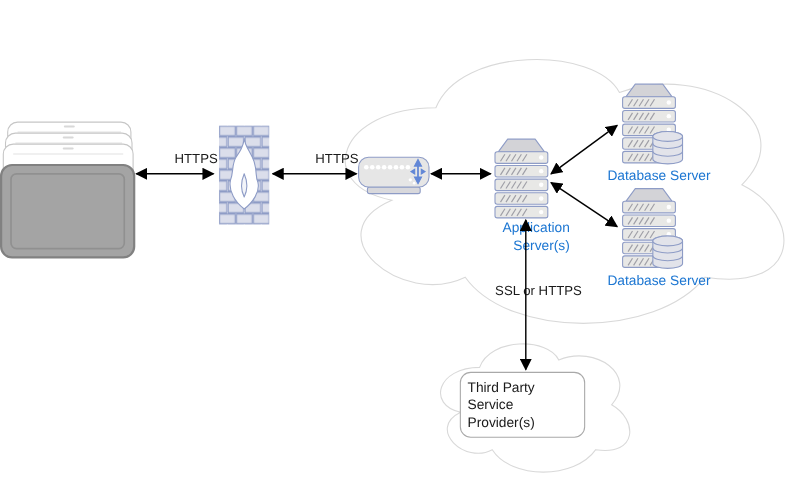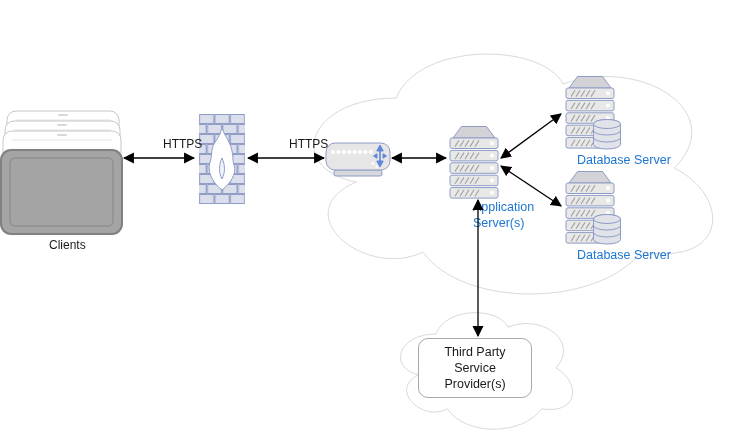--- a/index.html
+++ b/index.html
@@ -2,43 +2,43 @@
 <html style="--label-blue: #1c76d2; --shape-stroke: #8e9cc6; --shape-fill: #e8e8e6; --cap-fill: #d3d3d7; --brick-fill: #dbdeeb; --cloud-stroke: #d9d9d9; --arrow-black: #000000; --client-fill: #a4a4a4;"><head>
 <meta charset="utf-8">
 <style>
   html,body{margin:0;padding:0;background:#fff;}
   #canvas{
     position:relative;width:737px;height:437px;background:#fff;overflow:hidden;
     font-family:"Liberation Sans", sans-serif;
   }
   .abs{position:absolute;}
   .lbl{
-    position:absolute;font-size:12px;line-height:15px;text-align:left;
-    color:#1a1a1a;z-index:4;white-space:nowrap;padding-left:41px;
+    position:absolute;font-size:12px;line-height:15px;text-align:right;
+    color:#1a1a1a;z-index:4;white-space:nowrap;
   }
   .lbl.wrap{white-space:normal;}
   .lbl.blue{color:var(--label-blue);font-size:12.5px;line-height:16px;}
   #clouds{z-index:1;left:0;top:0;}
   .shape{z-index:3;}
   #edges{z-index:5;left:0;top:0;}
   .cloud{fill:#ffffff;stroke:var(--cloud-stroke);stroke-width:1;}
   .s-stroke{stroke:var(--shape-stroke);stroke-width:1;stroke-linejoin:round;}
   .fill-slat{fill:var(--shape-fill);}
   .fill-cap{fill:var(--cap-fill);}
   .fill-brick{fill:var(--brick-fill);}
   .fill-cyl{fill:#e2e3ea;}
   .hatch{stroke:#a0a0a8;stroke-width:1.1;fill:none;}
   .dot{fill:#ffffff;}
   .edge{stroke:var(--arrow-black);stroke-width:1.3;fill:none;}
   .flame{fill:#ffffff;}
   .glyph{stroke:#6287d6;fill:#6287d6;}
   #third-party-box{
     position:absolute;left:418px;top:338px;width:114px;height:60px;
     border:1px solid #a9a9a9;border-radius:10px;background:#fff;z-index:3;
-    display:flex;align-items:center;justify-content:center;text-align:center;
+    display:flex;align-items:center;justify-content:center;text-align:left;
     font-size:12.5px;line-height:16px;color:#1a1a1a;padding:2px 6px;box-sizing:border-box;
   }
 </style>
 </head>
 <body>
 
 <div id="canvas">
 
   <svg width="0" height="0" style="position:absolute" aria-hidden="true">
     <defs>
@@ -148,18 +148,18 @@
     <line class="edge" x1="124" y1="158" x2="194" y2="158" marker-start="url(#arr)" marker-end="url(#arr)"></line>
     <line class="edge" x1="248" y1="158" x2="324" y2="158" marker-start="url(#arr)" marker-end="url(#arr)"></line>
     <line class="edge" x1="392" y1="158" x2="446" y2="158" marker-start="url(#arr)" marker-end="url(#arr)"></line>
     <line class="edge" x1="501" y1="158" x2="561" y2="114" marker-start="url(#arr)" marker-end="url(#arr)"></line>
     <line class="edge" x1="501" y1="166" x2="561" y2="206" marker-start="url(#arr)" marker-end="url(#arr)"></line>
     <line class="edge" x1="478" y1="200" x2="478" y2="336" marker-start="url(#arr)" marker-end="url(#arr)"></line>
   </svg>
 
   <div class="lbl" style="left:122px;top:137px;width:76px">HTTPS</div>
   <div class="lbl" style="left:248px;top:137px;width:78px">HTTPS</div>
-  <div class="lbl" style="left:8px;top:238px;width:104px">Clients</div>
   <div class="lbl blue wrap" style="left:432px;top:199px;width:86px">Application Server(s)</div>
   <div class="lbl blue" style="left:536px;top:152px;width:110px">Database Server</div>
   <div class="lbl blue" style="left:536px;top:247px;width:110px">Database Server</div>
+  <div class="lbl" style="left:415px;top:257px;width:114px">SSL or HTTPS</div>
 
 </div>
 
 </body></html>

